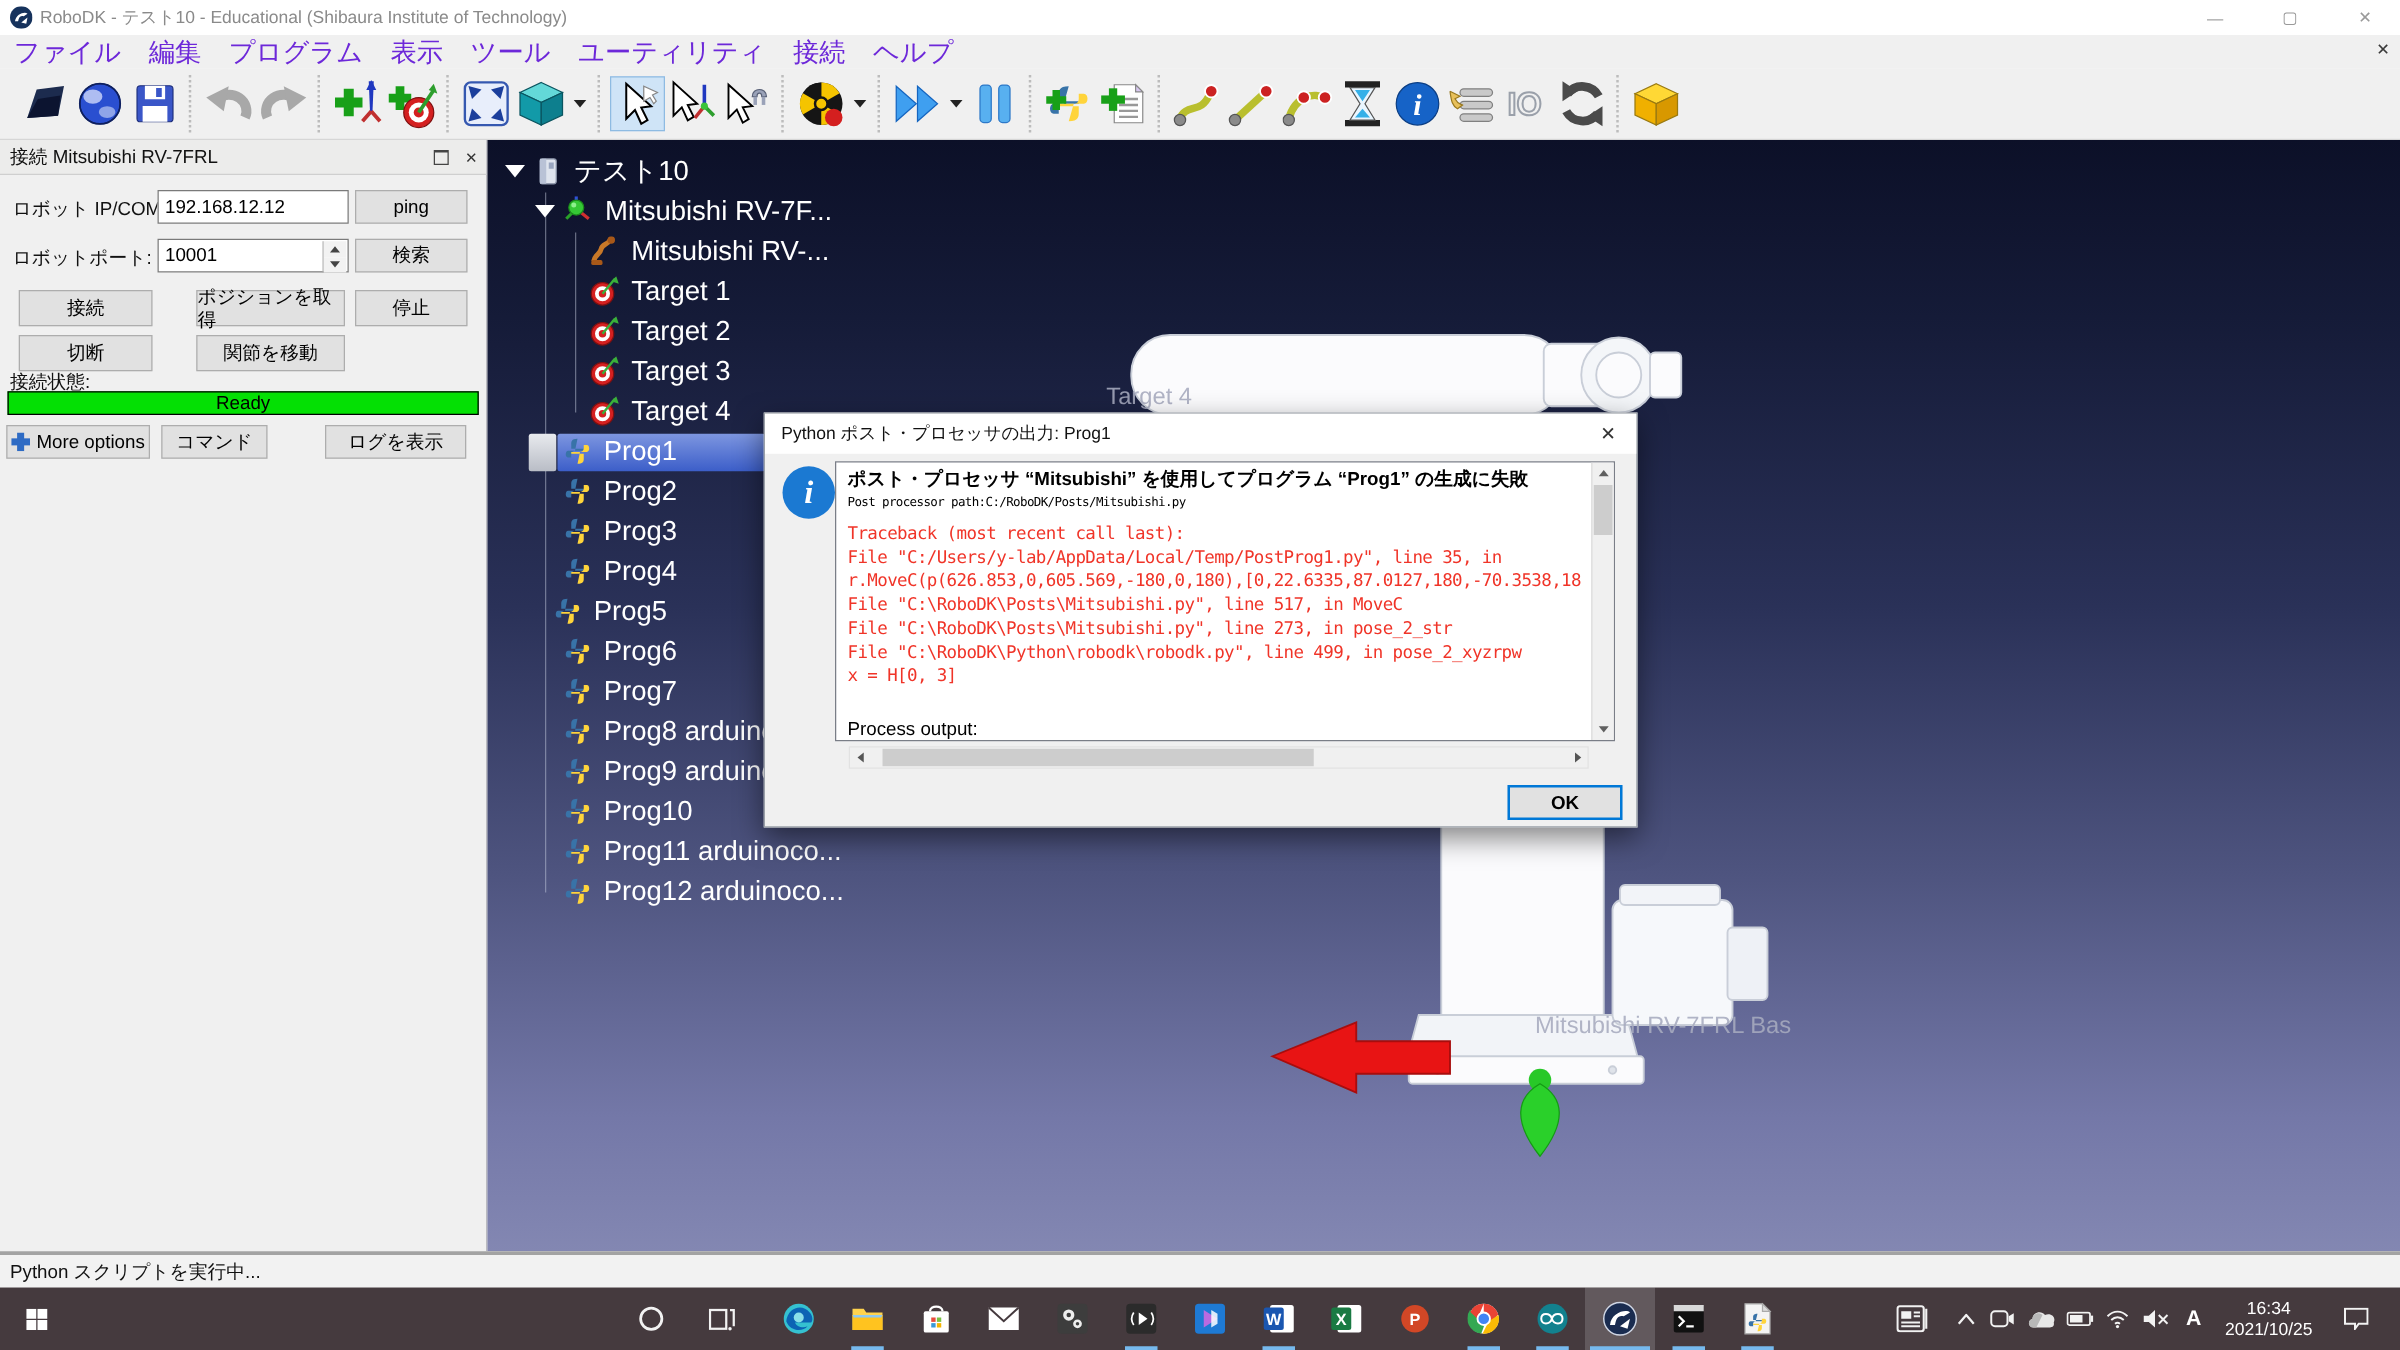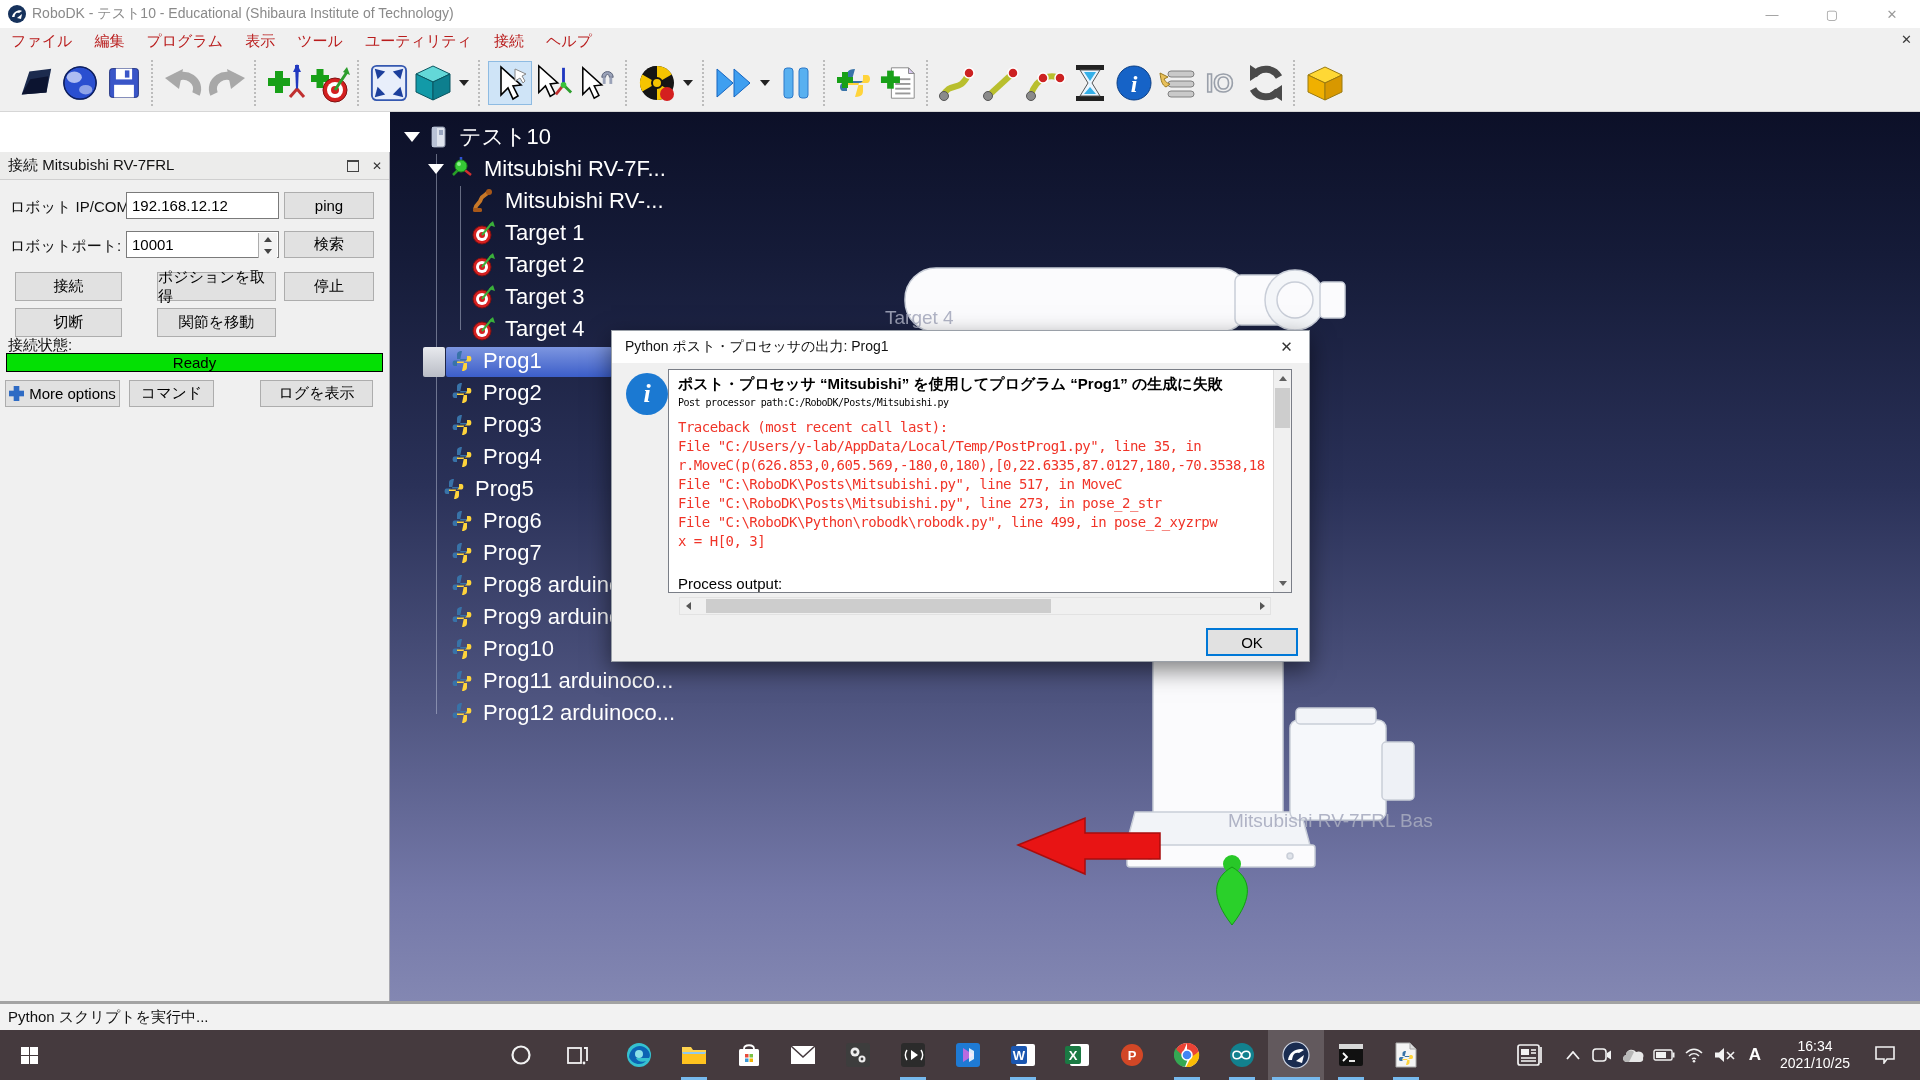--- a/index.html
+++ b/index.html
@@ -3,31 +3,31 @@
 <meta charset="utf-8">
 <style>
   html,body{margin:0;padding:0;width:1920px;height:1080px;overflow:hidden;
     font-family:"Liberation Sans","DejaVu Sans",sans-serif;-webkit-font-smoothing:antialiased;}
   .abs{position:absolute;}
   
   #titlebar{left:0;top:0;width:1920px;height:28px;background:#ffffff;border-bottom:1px solid #ececec;}
   #title-text{left:32px;top:5px;font-size:14px;color:#8a8a8a;}
   .win-btn{top:0;width:46px;height:28px;display:flex;align-items:center;justify-content:center;color:#9a9a9a;font-size:13px;}
   #menubar{left:0;top:28px;width:1920px;height:27px;background:#f0f0f0;display:flex;align-items:center;}
-  .menu-item{padding:0 11px;font-size:15px;color:#b91c1c;height:27px;display:flex;align-items:center;}
+  .menu-item{padding:0 11px;font-size:21px;color:#6d28d9;height:27px;display:flex;align-items:center;}
   #menubar-close{position:absolute;right:8px;top:32px;color:#3a3a3a;font-size:13px;}
   
   #toolbar{left:0;top:55px;width:1920px;height:57px;background:#f0f0f0;border-bottom:1px solid #d6d6d6;display:flex;align-items:center;padding-left:6px;box-sizing:border-box;}
   .tb-group{display:flex;align-items:center;height:46px;border-left:2px dotted #bcbcbc;padding:0 5px 0 8px;}
   .tb-group:first-child{border-left:none;}
   .tb-btn{width:44px;height:44px;display:flex;align-items:center;justify-content:center;}
   .tb-btn.sel{background:#cfe4f7;border:1px solid #8ebbe2;box-sizing:border-box;}
   .dd{width:0;height:0;border-left:5px solid transparent;border-right:5px solid transparent;border-top:6px solid #222;margin:0 4px;}
   
-  #panel{left:0;top:112px;width:390px;height:889px;background:#f0f0f0;border-right:1px solid #a8a8b0;box-sizing:border-box;margin-top:40px;}
+  #panel{left:0;top:112px;width:390px;height:889px;background:#f0f0f0;border-right:1px solid #a8a8b0;box-sizing:border-box;}
   #panel-header{left:0;top:0;width:389px;height:27px;background:#ececeb;border-bottom:1px solid #cfcfcf;display:flex;align-items:center;}
   #panel-title{font-size:15px;color:#111;padding-left:8px;flex:1;}
   .panel-hbtn{width:24px;height:22px;display:flex;align-items:center;justify-content:center;color:#333;font-size:12px;}
   .float-glyph{width:10px;height:9px;border:1px solid #444;border-top:2px solid #444;}
   .plabel{font-size:15px;color:#111;}
   .pinput{background:#fff;border:1px solid #7a7a7a;font-size:15px;color:#000;padding:0 5px;display:flex;align-items:center;box-sizing:border-box;}
   .pbtn{background:#e1e1e1;border:1px solid #adadad;font-size:15px;color:#000;display:flex;align-items:center;justify-content:center;box-sizing:border-box;}
   .spin{position:absolute;right:1px;top:1px;width:18px;height:25px;border-left:1px solid #adadad;display:flex;flex-direction:column;}
   .spin div{flex:1;display:flex;align-items:center;justify-content:center;background:#f2f2f2;}
   .tri-u{width:0;height:0;border-left:4px solid transparent;border-right:4px solid transparent;border-bottom:5px solid #444;}
@@ -55,21 +55,21 @@
   .dlg-path{font-size:10px;color:#000;white-space:pre;line-height:18px;font-family:"DejaVu Sans Mono",monospace;letter-spacing:-0.5px;}
   .tb-line{font-size:14px;color:#f03428;white-space:pre;line-height:19px;font-family:"DejaVu Sans Mono",monospace;letter-spacing:-0.5px;}
   .dlg-proc{position:absolute;left:9px;top:205px;font-size:15px;color:#000;white-space:pre;}
   #vscroll{position:absolute;right:0;top:0;width:17px;height:222px;background:#f0f0f0;border-left:1px solid #dcdcdc;}
   .sc-btn{position:absolute;left:0;width:17px;height:17px;display:flex;align-items:center;justify-content:center;}
   #vthumb{position:absolute;left:1px;top:18px;width:15px;height:40px;background:#cdcdcd;}
   #hscroll{left:67px;top:266px;width:592px;height:18px;background:#f0f0f0;border:1px solid #e2e2e2;box-sizing:border-box;}
   #hthumb{position:absolute;left:26px;top:1px;width:345px;height:14px;background:#cdcdcd;}
   .tri-l{width:0;height:0;border-top:4px solid transparent;border-bottom:4px solid transparent;border-right:5px solid #555;}
   .tri-r{width:0;height:0;border-top:4px solid transparent;border-bottom:4px solid transparent;border-left:5px solid #555;}
-  #dlg-ok{left:594px;top:297px;width:92px;height:28px;background:#e1e1e1;border:2px solid #0078d7;display:flex;align-items:center;justify-content:center;font-size:15px;color:#000;box-sizing:border-box;}
+  #dlg-ok{left:594px;top:297px;width:92px;height:28px;background:#e1e1e1;border:2px solid #0078d7;display:flex;align-items:center;justify-content:center;font-size:15px;color:#000;box-sizing:border-box;font-weight:bold;}
   
   #statusbar{left:0;top:1001px;width:1920px;height:29px;background:#f2f2f2;border-top:3px solid #a3a3a3;display:flex;align-items:center;box-sizing:border-box;}
   #status-text{font-size:15px;color:#111;padding-left:8px;}
   #taskbar{left:0;top:1030px;width:1920px;height:50px;background:#453a3e;}
   .tb-cell{position:absolute;top:0;height:50px;display:flex;align-items:center;justify-content:center;}
   .underline{position:absolute;bottom:0;left:50%;transform:translateX(-50%);width:26px;height:3px;background:#76b9ed;}
   #clock{position:absolute;left:1772px;top:0;width:86px;height:50px;display:flex;flex-direction:column;align-items:center;justify-content:center;color:#fff;font-size:14px;line-height:17px;}
 </style>
 </head>
 <body>

